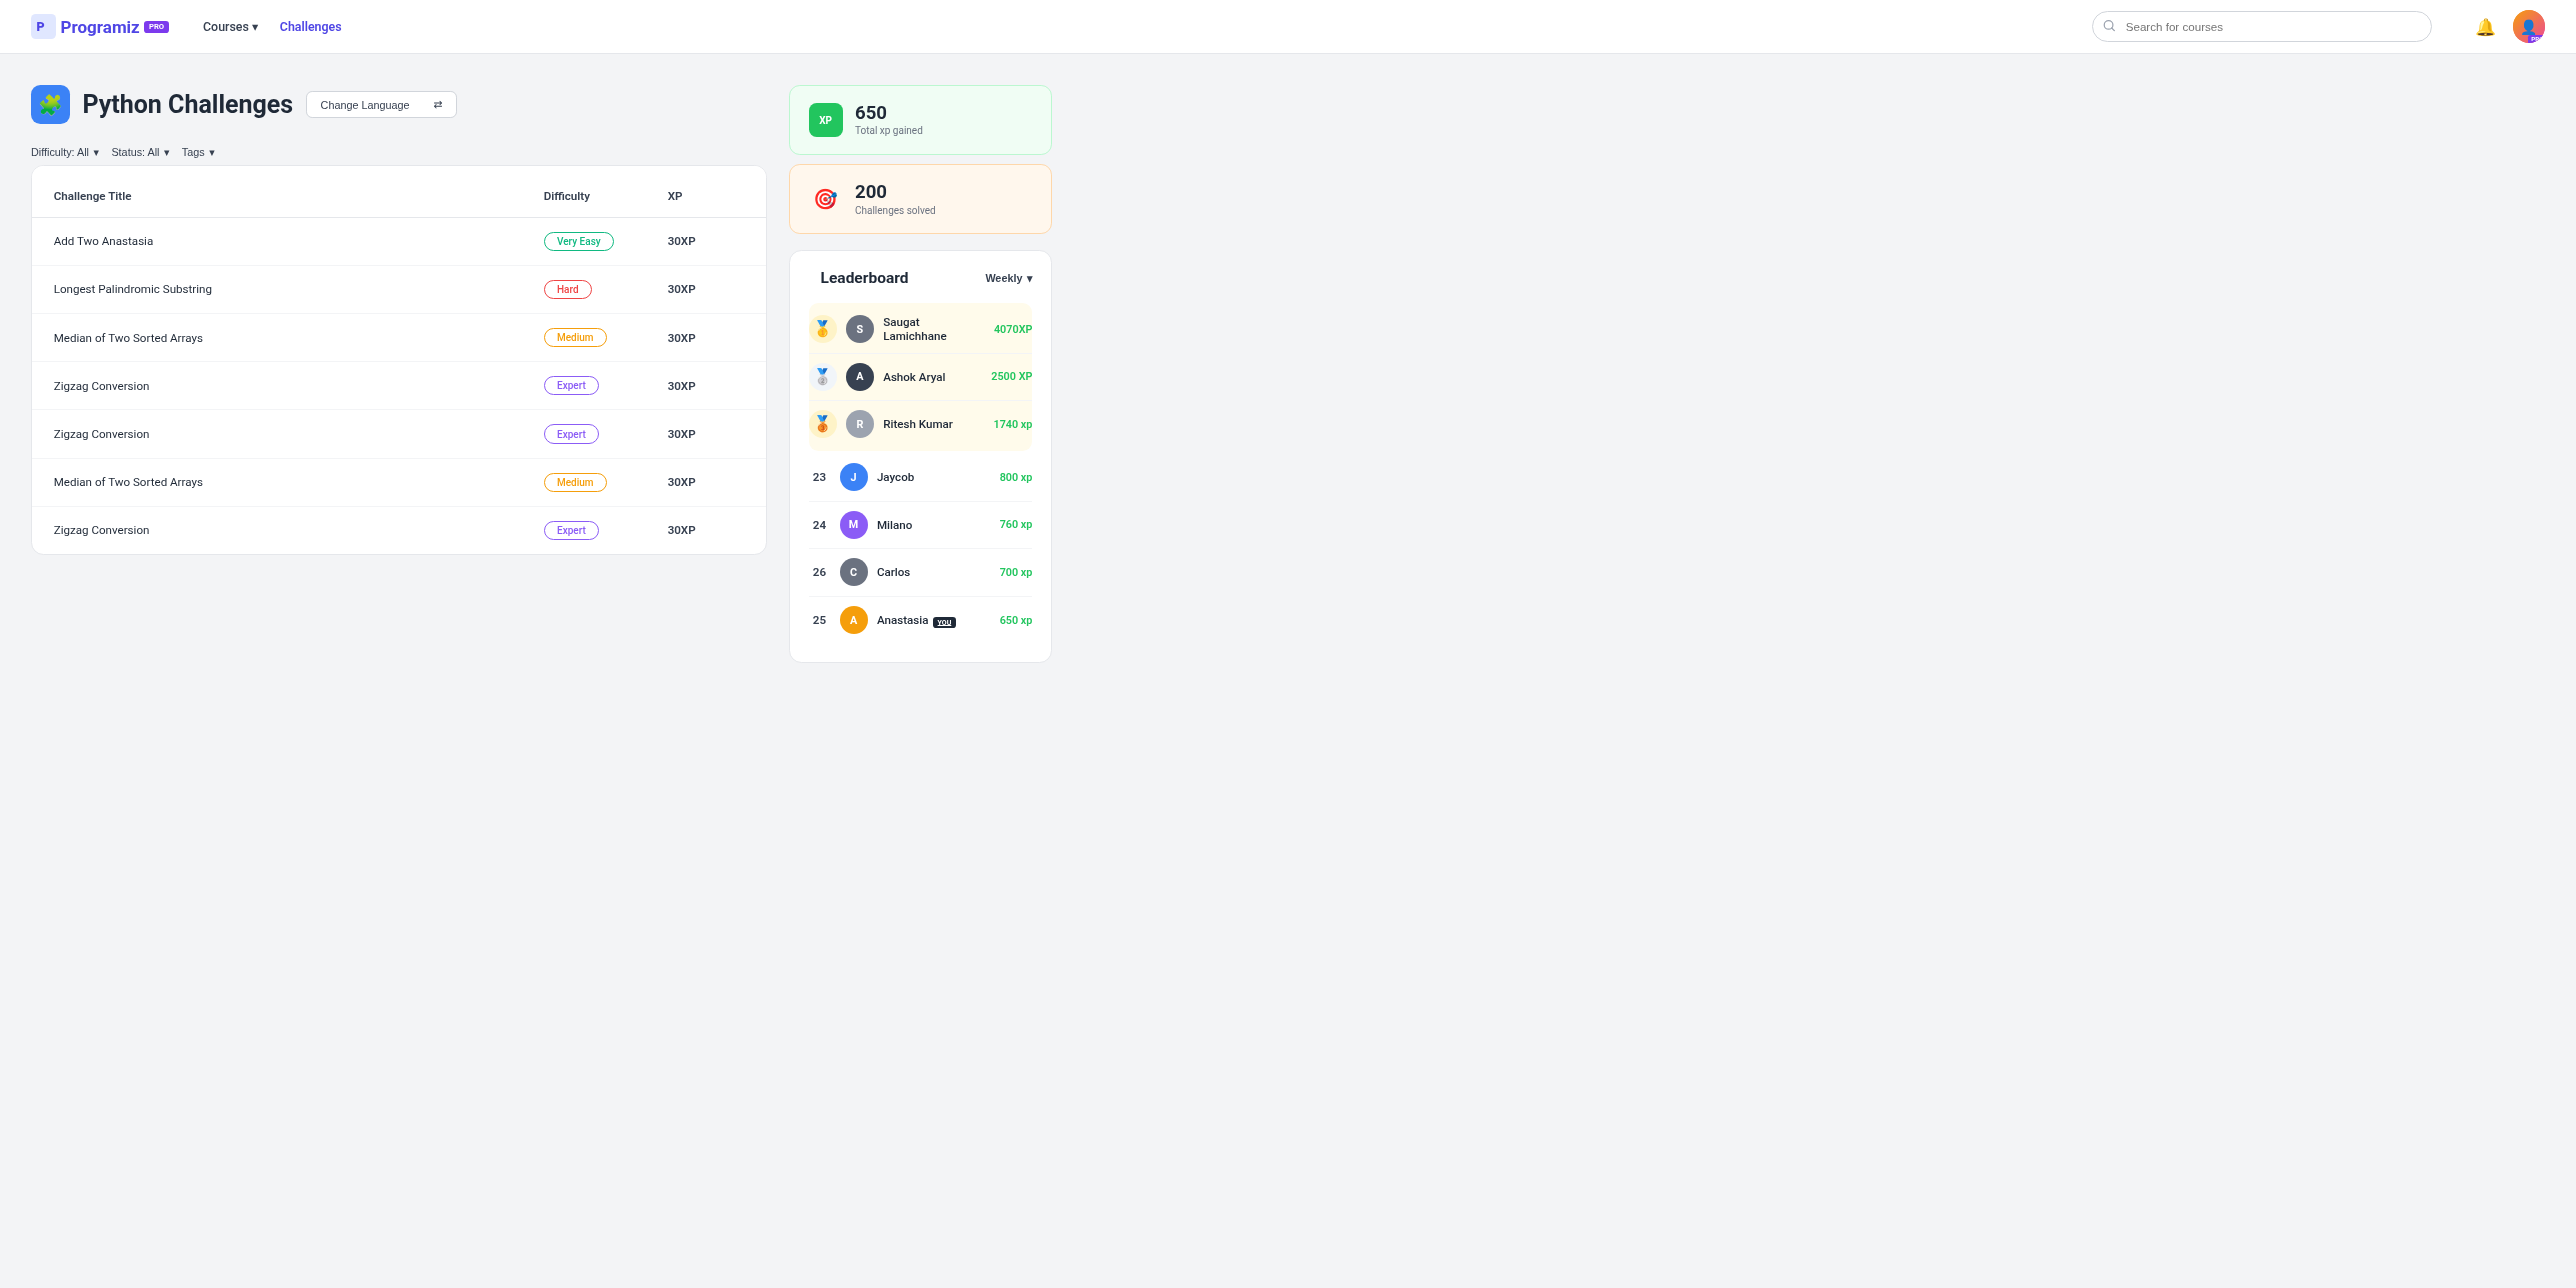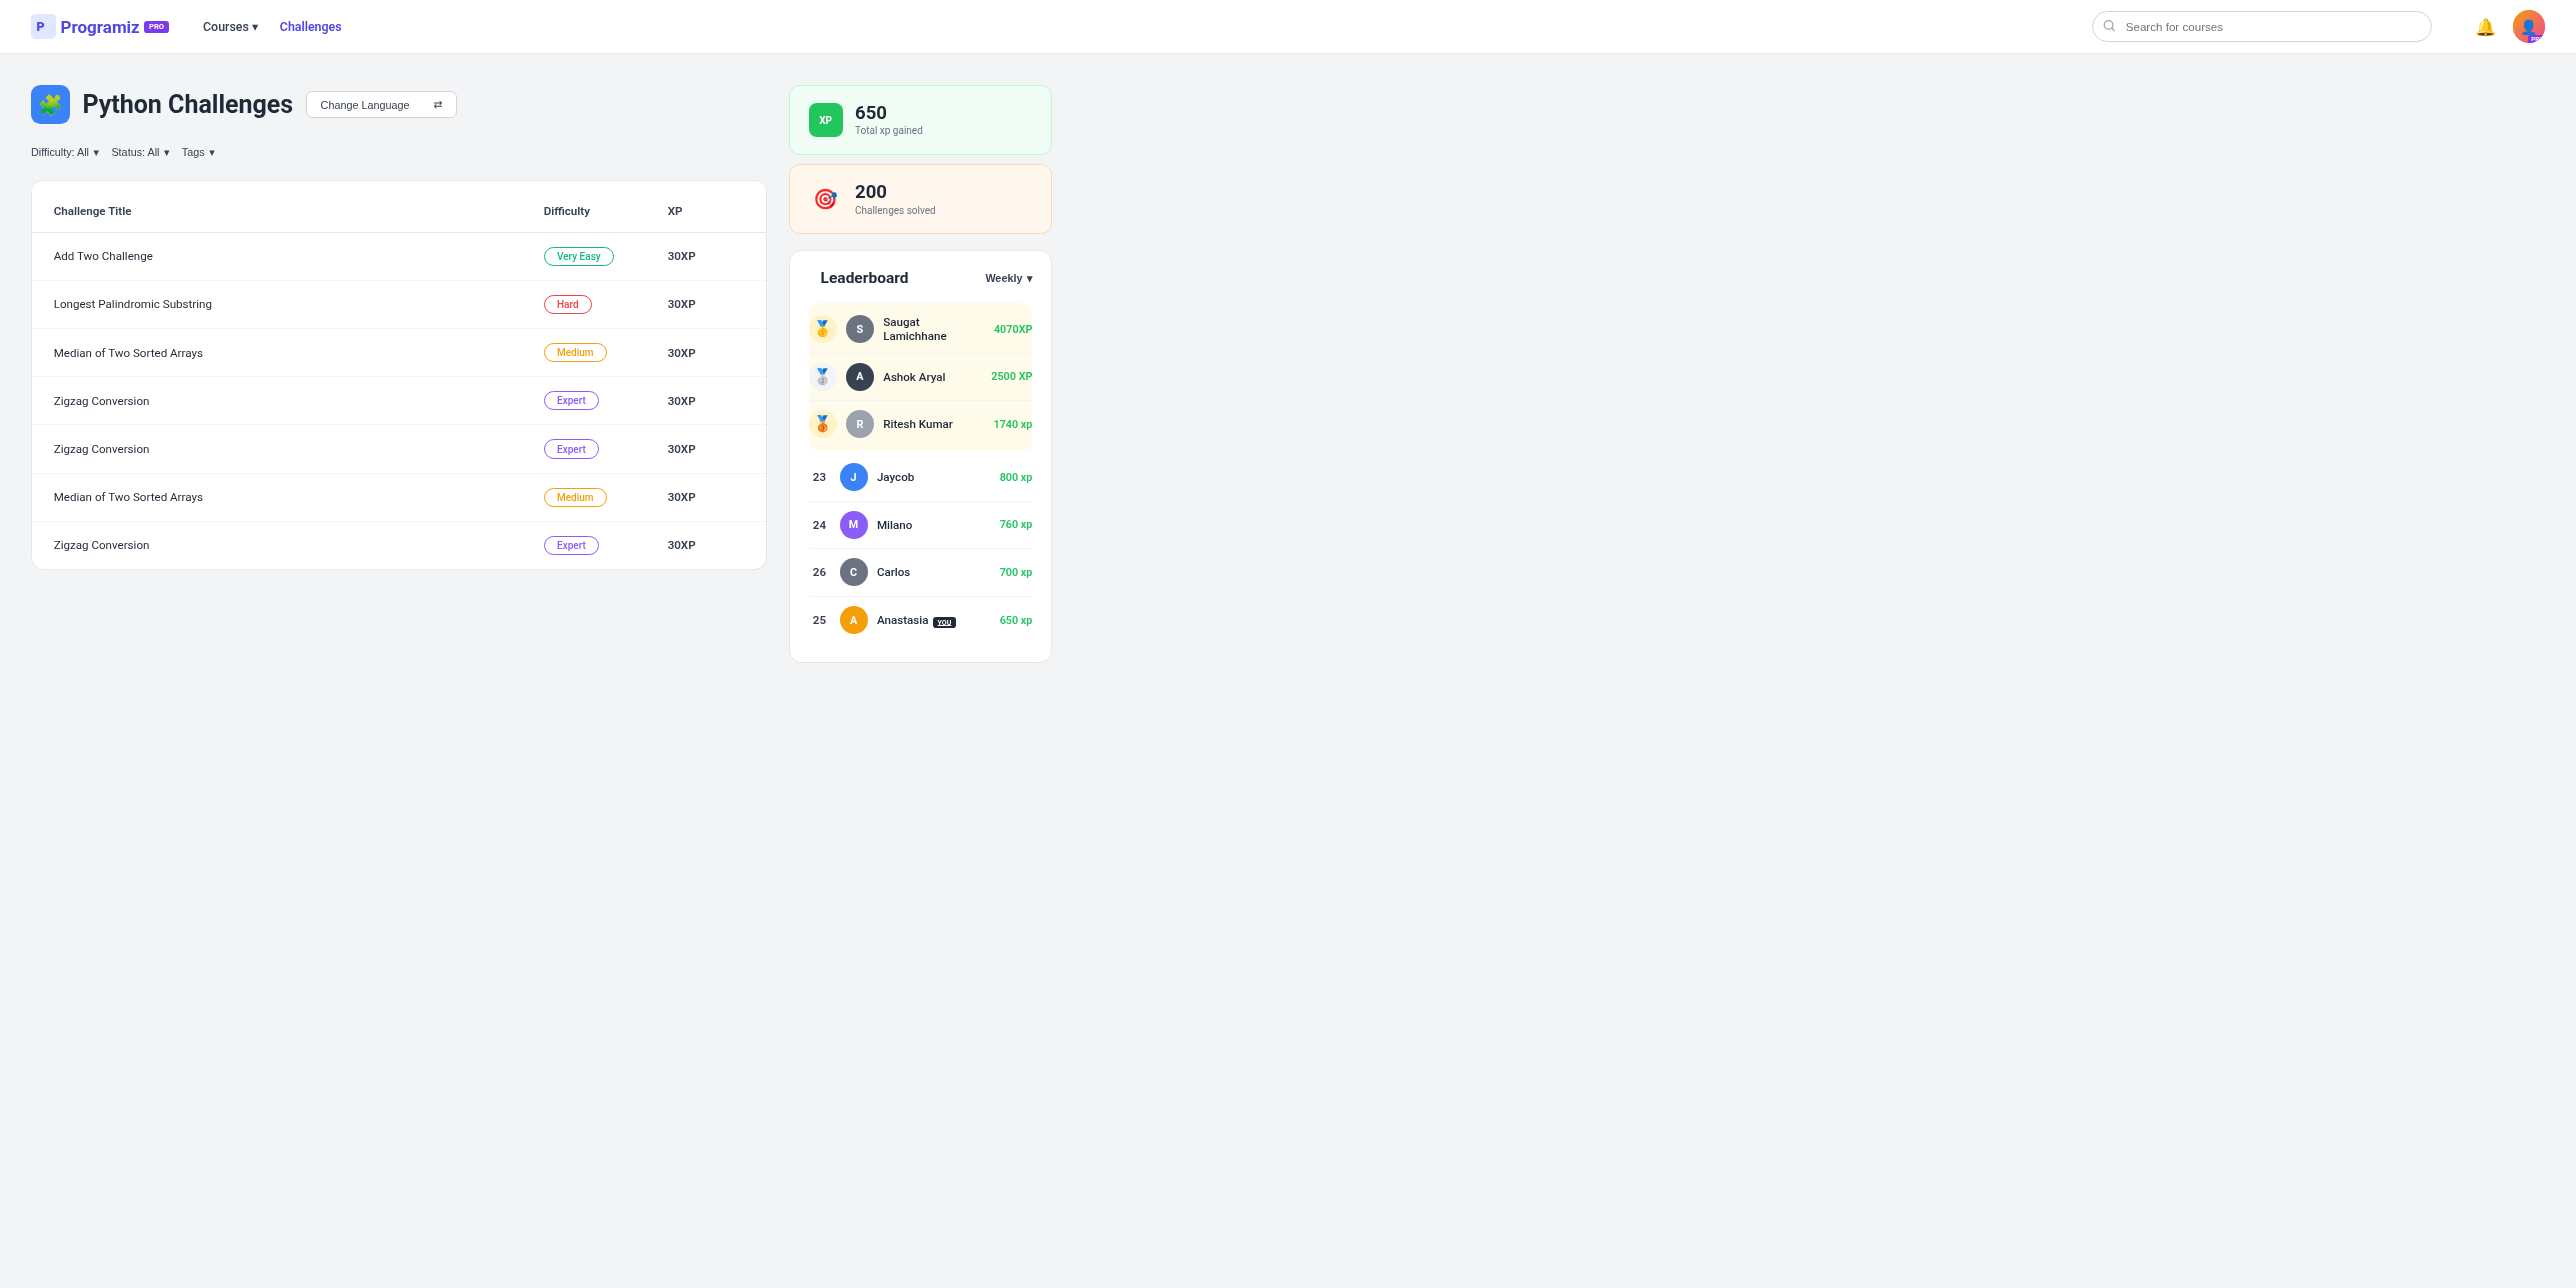--- a/index.html
+++ b/index.html
@@ -187,21 +187,21 @@
       border-top: 3.1px solid #a78bfa;
       border-right: 3.1px solid #ec4899;
       opacity: 0.6;
     }
 
     
     .filters {
       display: flex;
       align-items: center;
       gap: 12.4px;
-      margin-bottom: 21px;
+      margin-bottom: 6px;
     }
     .filter-btn {
       display: flex;
       align-items: center;
       gap: 4.6px;
       font-size: 10.8px;
       color: #374151;
       background: transparent;
       border: none;
       cursor: pointer;
@@ -463,21 +463,21 @@
     </div>
 
     <div class="challenges-table">
       <div class="table-header">
         <span class="table-header-cell">Challenge Title</span>
         <span class="table-header-cell">Difficulty</span>
         <span class="table-header-cell">XP</span>
       </div>
       <div id="table-body">
           <div class="table-row">
-    <span class="challenge-title">Add Two Challenge</span>
+    <span class="challenge-title">Add Two Anastasia</span>
     <span>
       <span class="difficulty-badge badge-very-easy">Very Easy</span>
     </span>
     <span class="xp-cell">30XP</span>
   </div>
           <div class="table-row">
     <span class="challenge-title">Longest Palindromic Substring</span>
     <span>
       <span class="difficulty-badge badge-hard">Hard</span>
     </span>

